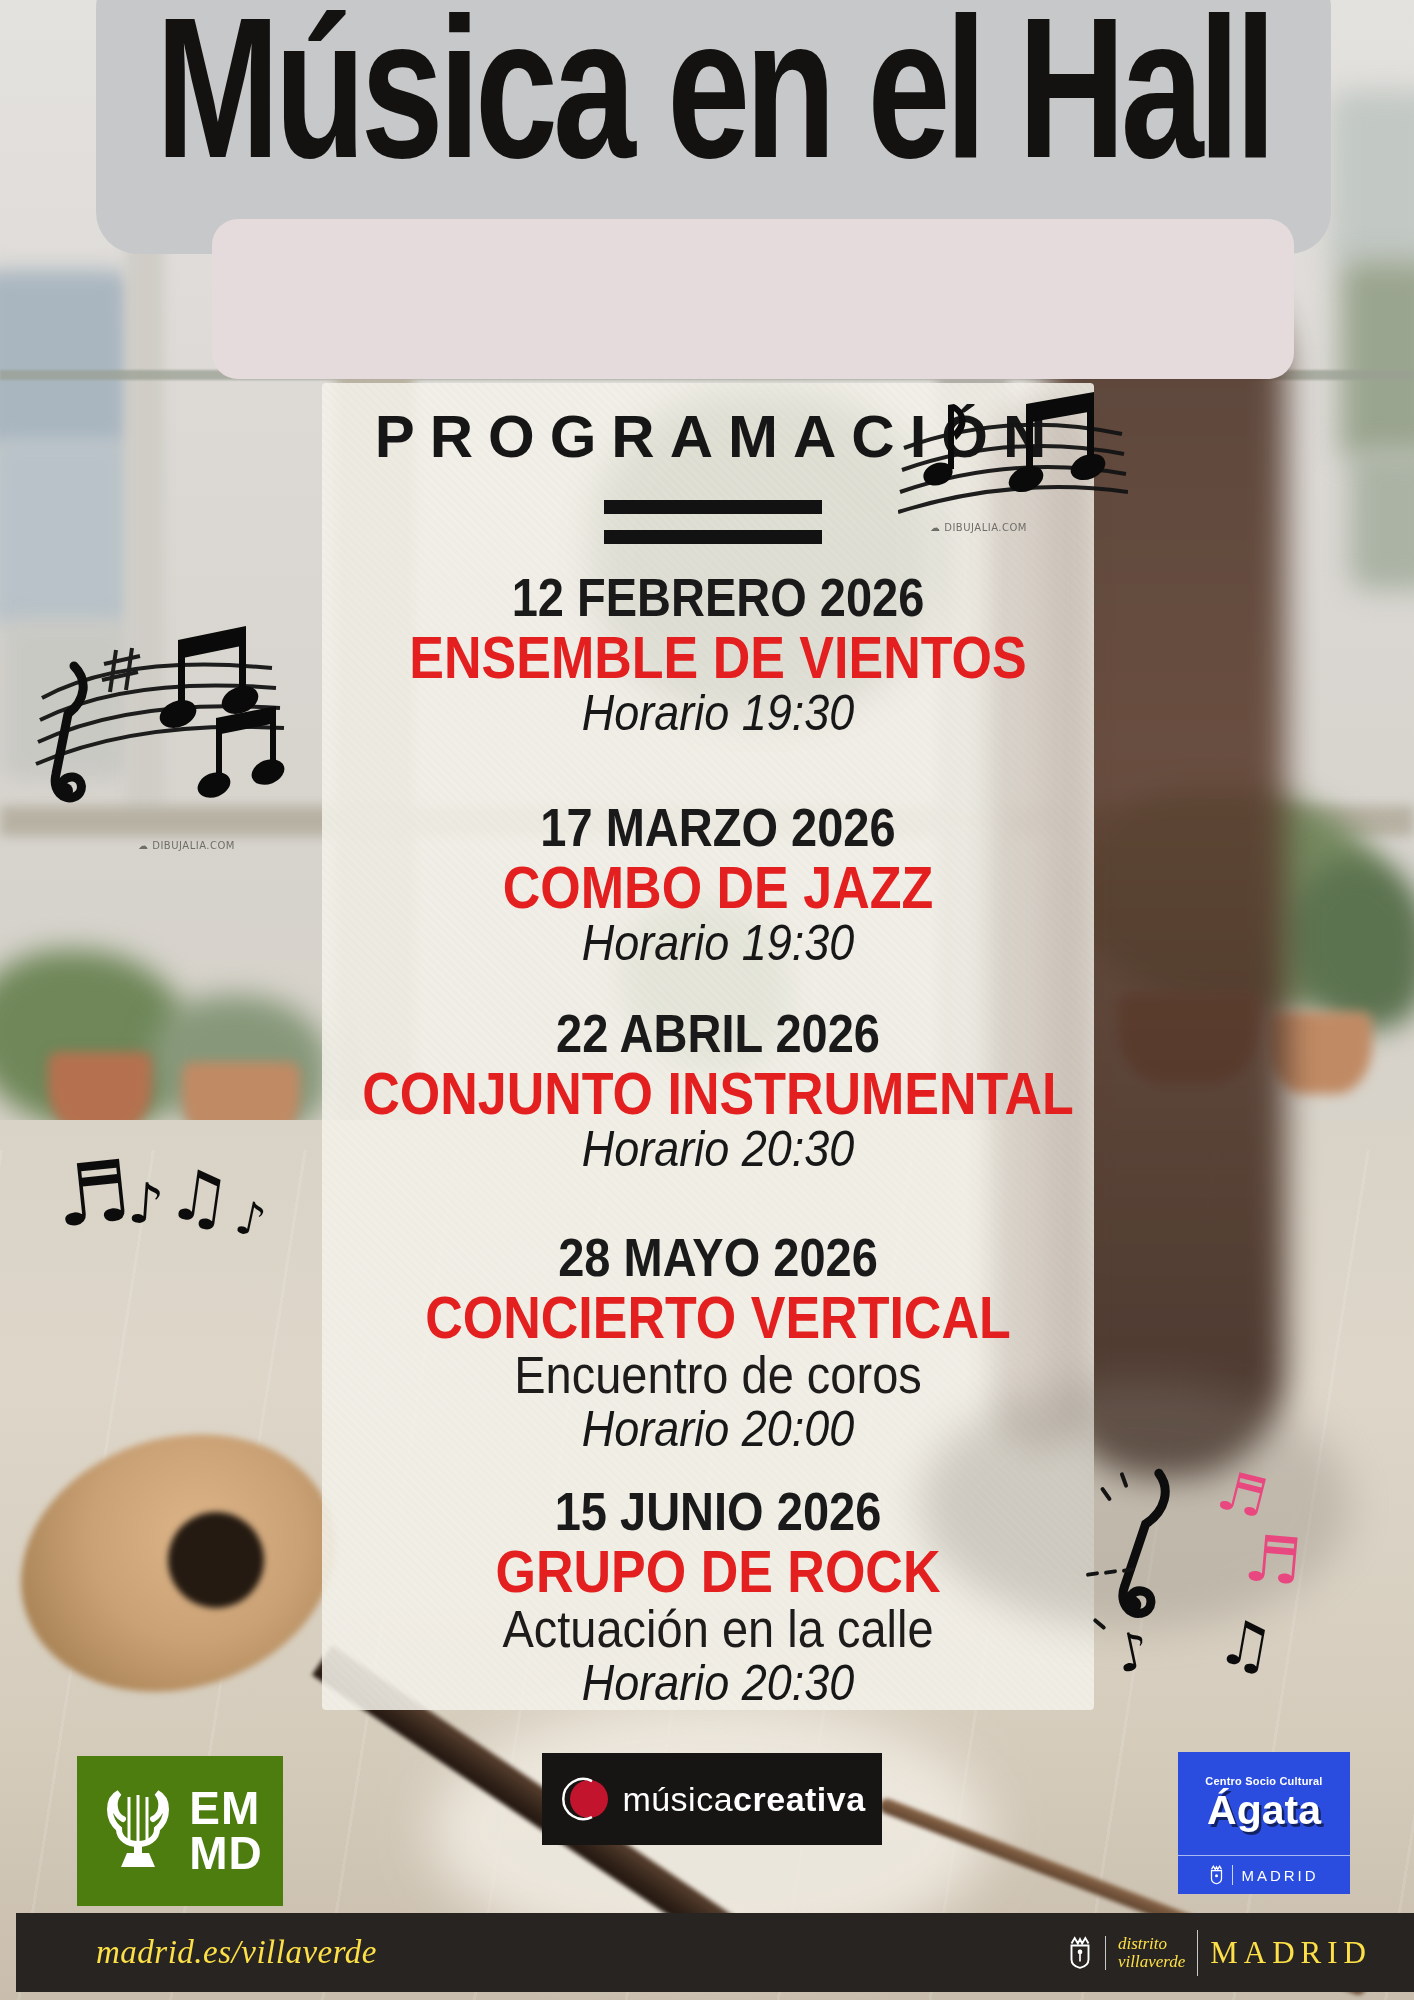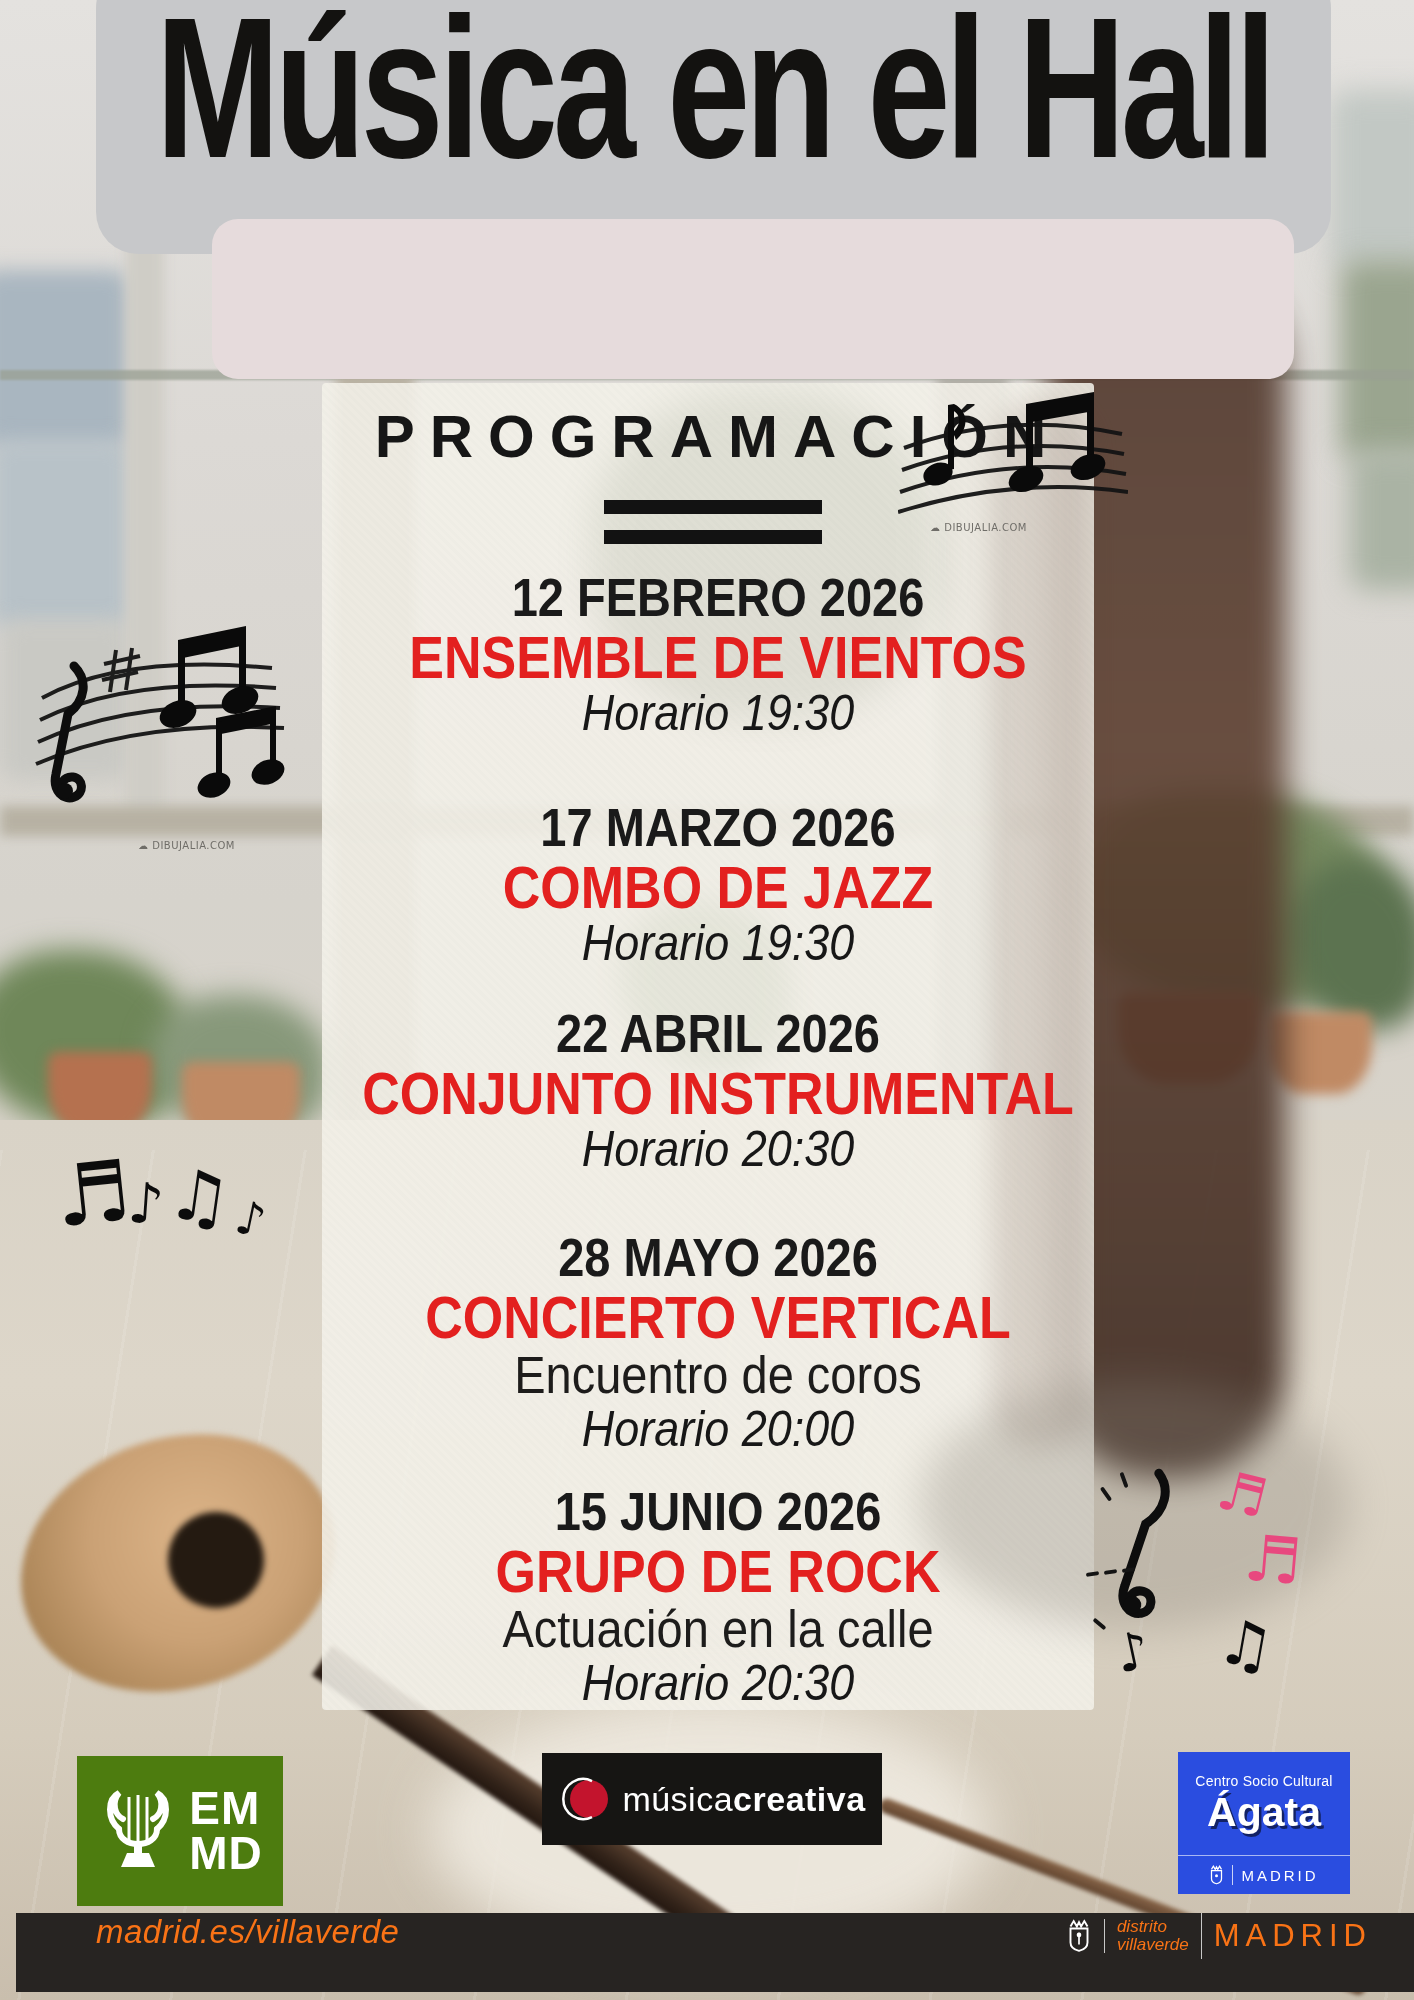--- a/index.html
+++ b/index.html
@@ -84,30 +84,30 @@
     display:flex;align-items:center;justify-content:center;gap:10px;color:#fff;}
   .emmd-text{font-size:46px;font-weight:600;line-height:45px;letter-spacing:1px;}
   .logo-mc{left:542px;top:1753px;width:340px;height:92px;background:#161513;
     display:flex;align-items:center;justify-content:center;gap:10px;color:#fff;}
   .mc-text{font-size:34px;letter-spacing:.5px;}
   .mc-light{font-weight:300;} .mc-bold{font-weight:700;}
   .logo-agata{left:1178px;top:1752px;width:172px;height:142px;background:#2a4de0;
     color:#fff;display:flex;flex-direction:column;}
   .agata-top{height:103px;border-bottom:1px solid rgba(255,255,255,.6);
     display:flex;flex-direction:column;align-items:center;justify-content:center;}
-  .agata-small{font-size:14px;font-weight:400;letter-spacing:.2px;}
+  .agata-small{font-size:11px;font-weight:700;letter-spacing:.2px;}
   .agata-name{font-size:41px;font-weight:700;text-shadow:2.5px 2.5px 0 rgba(0,0,0,.55);
     line-height:46px;}
   .agata-bottom{flex:1;display:flex;align-items:center;justify-content:center;gap:8px;}
   .agata-city{font-size:15px;letter-spacing:3px;font-weight:400;}
   .vdiv{width:1px;background:rgba(255,255,255,.75);}
 
   
   .footer{left:16px;top:1913px;width:1398px;height:79px;background:#272422;
-    display:flex;align-items:flex-start;color:#f97316;}
+    display:flex;align-items:center;color:#fde047;font-family:Liberation Serif, serif;}
   .footer-url{margin-left:80px;font-size:33px;font-style:italic;font-weight:500;
     letter-spacing:.5px;}
   .footer-right{margin-left:auto;margin-right:42px;display:flex;align-items:center;gap:12px;}
   .district{font-style:italic;font-size:17px;line-height:18px;}
   .footer-city{font-size:31px;letter-spacing:6px;font-weight:500;}
 </style>
 </head>
 <body>
 
 <div class="poster">

